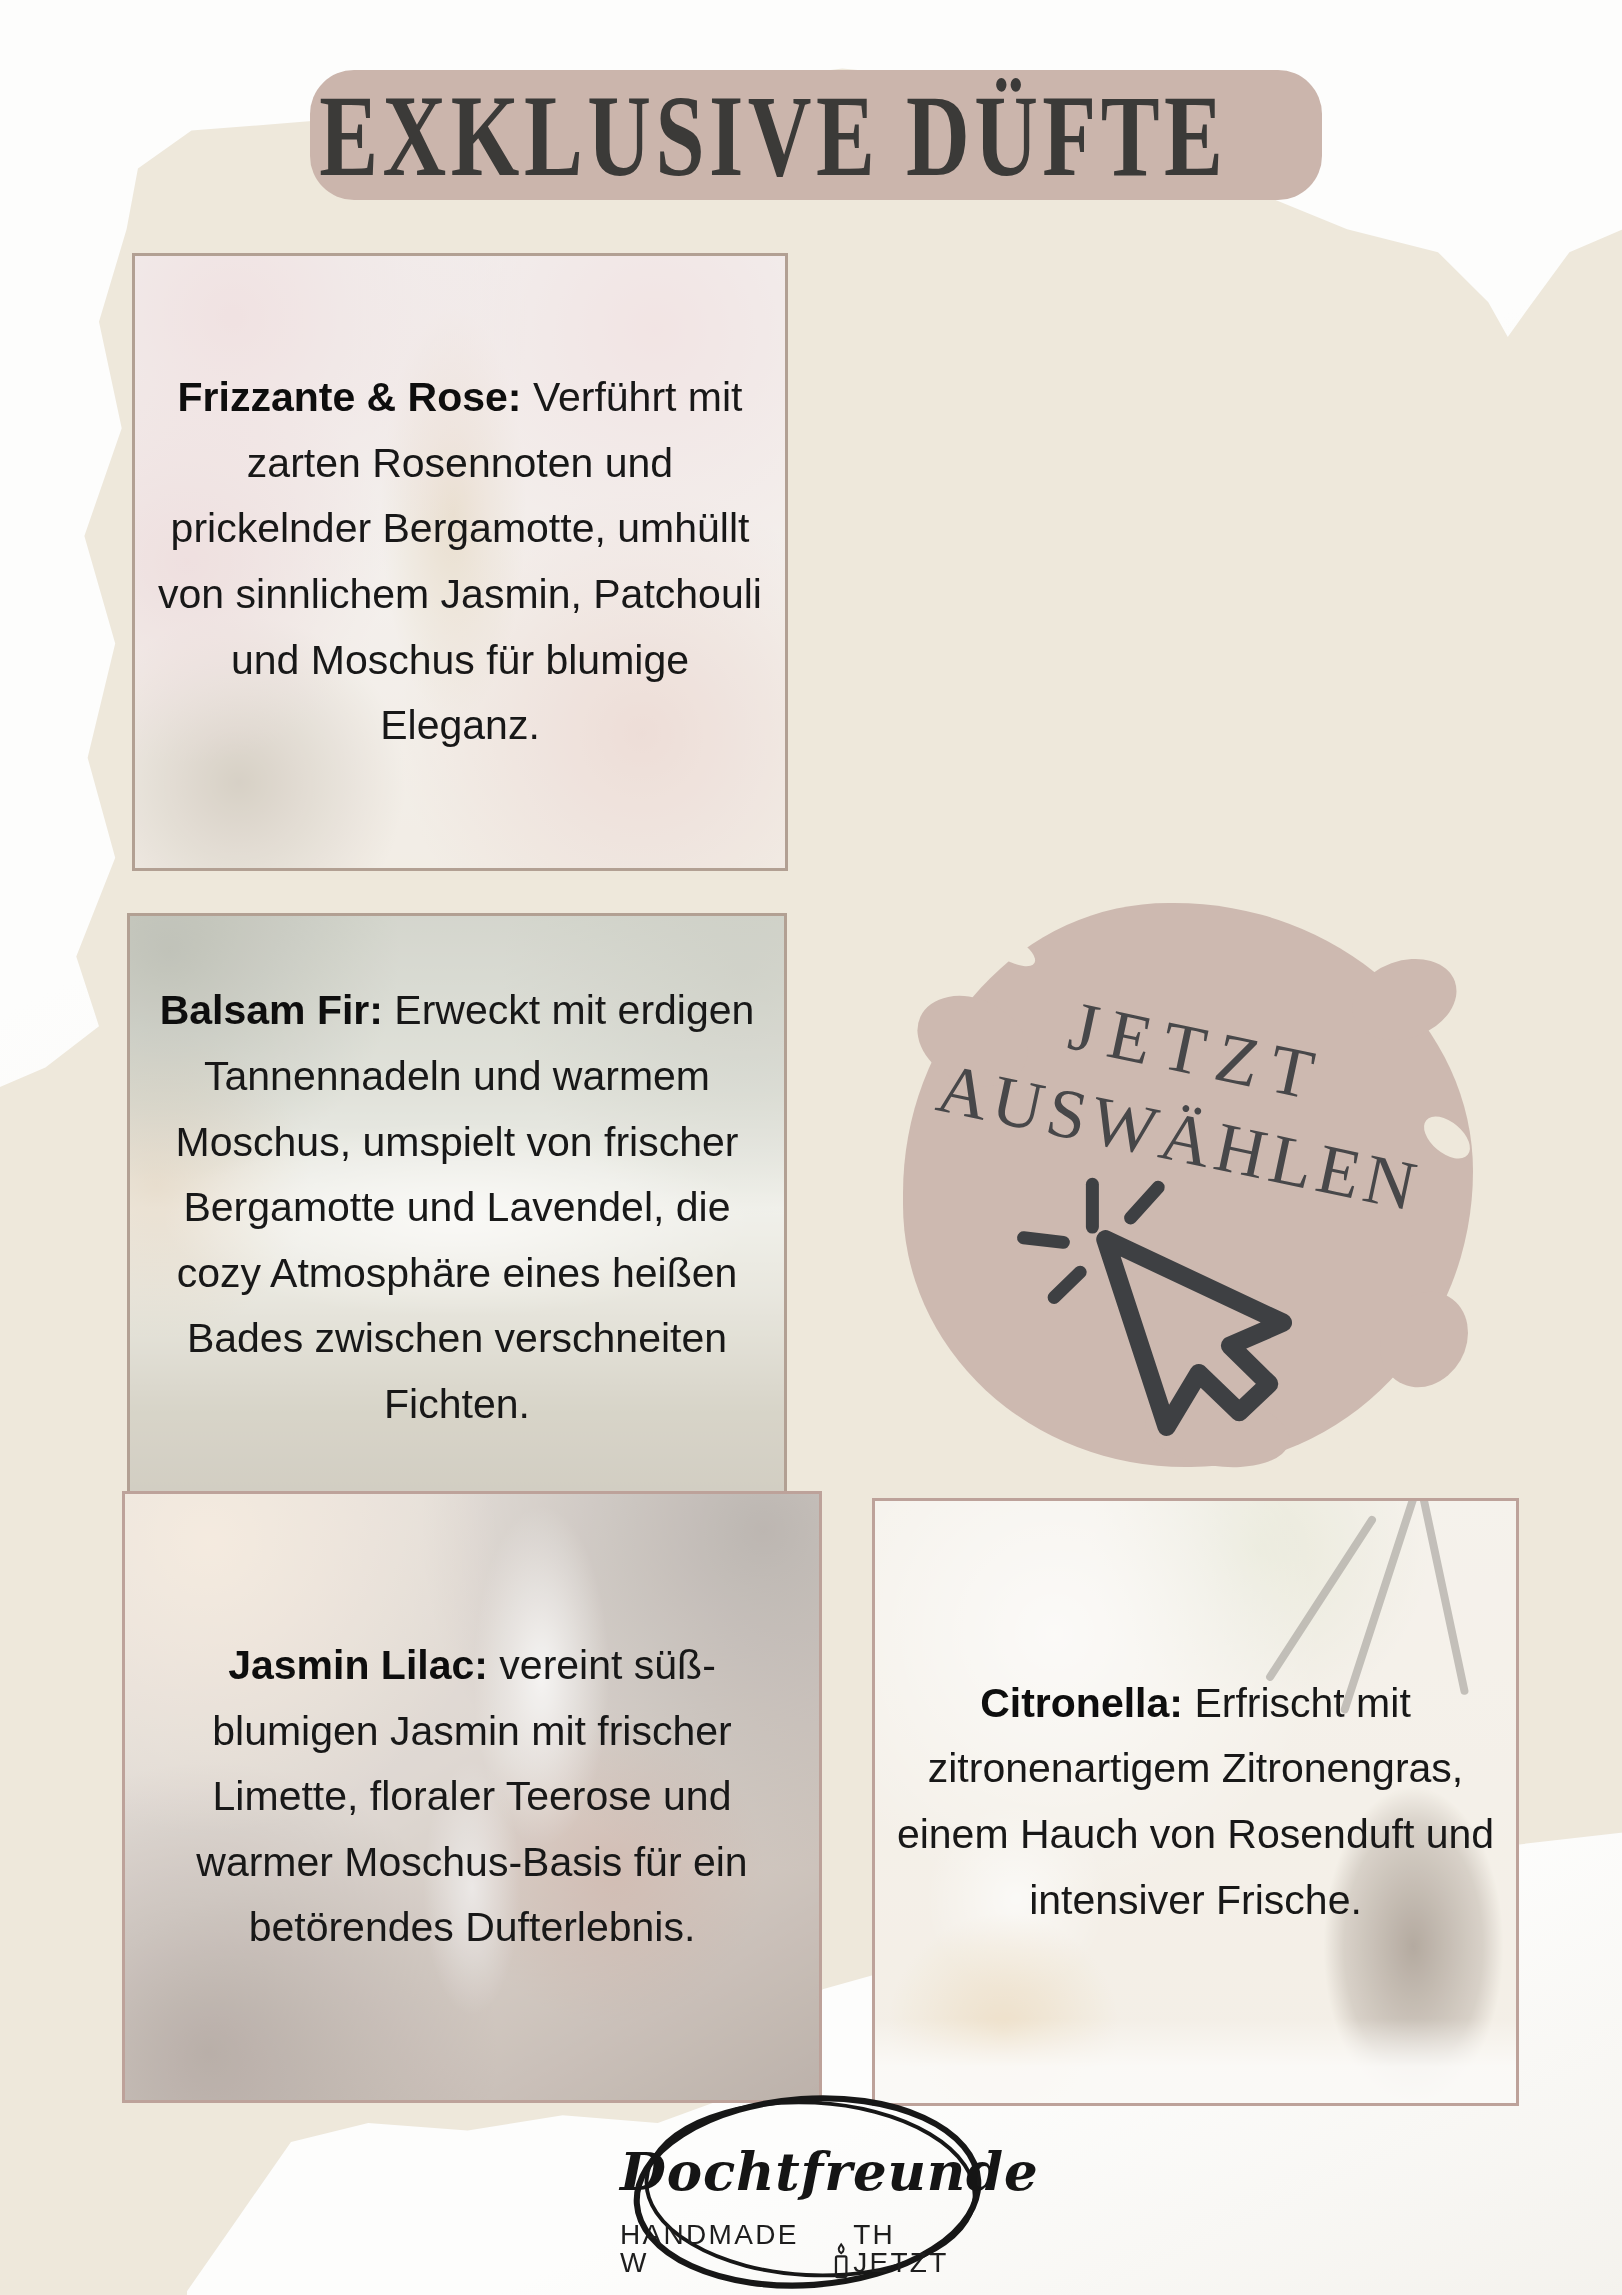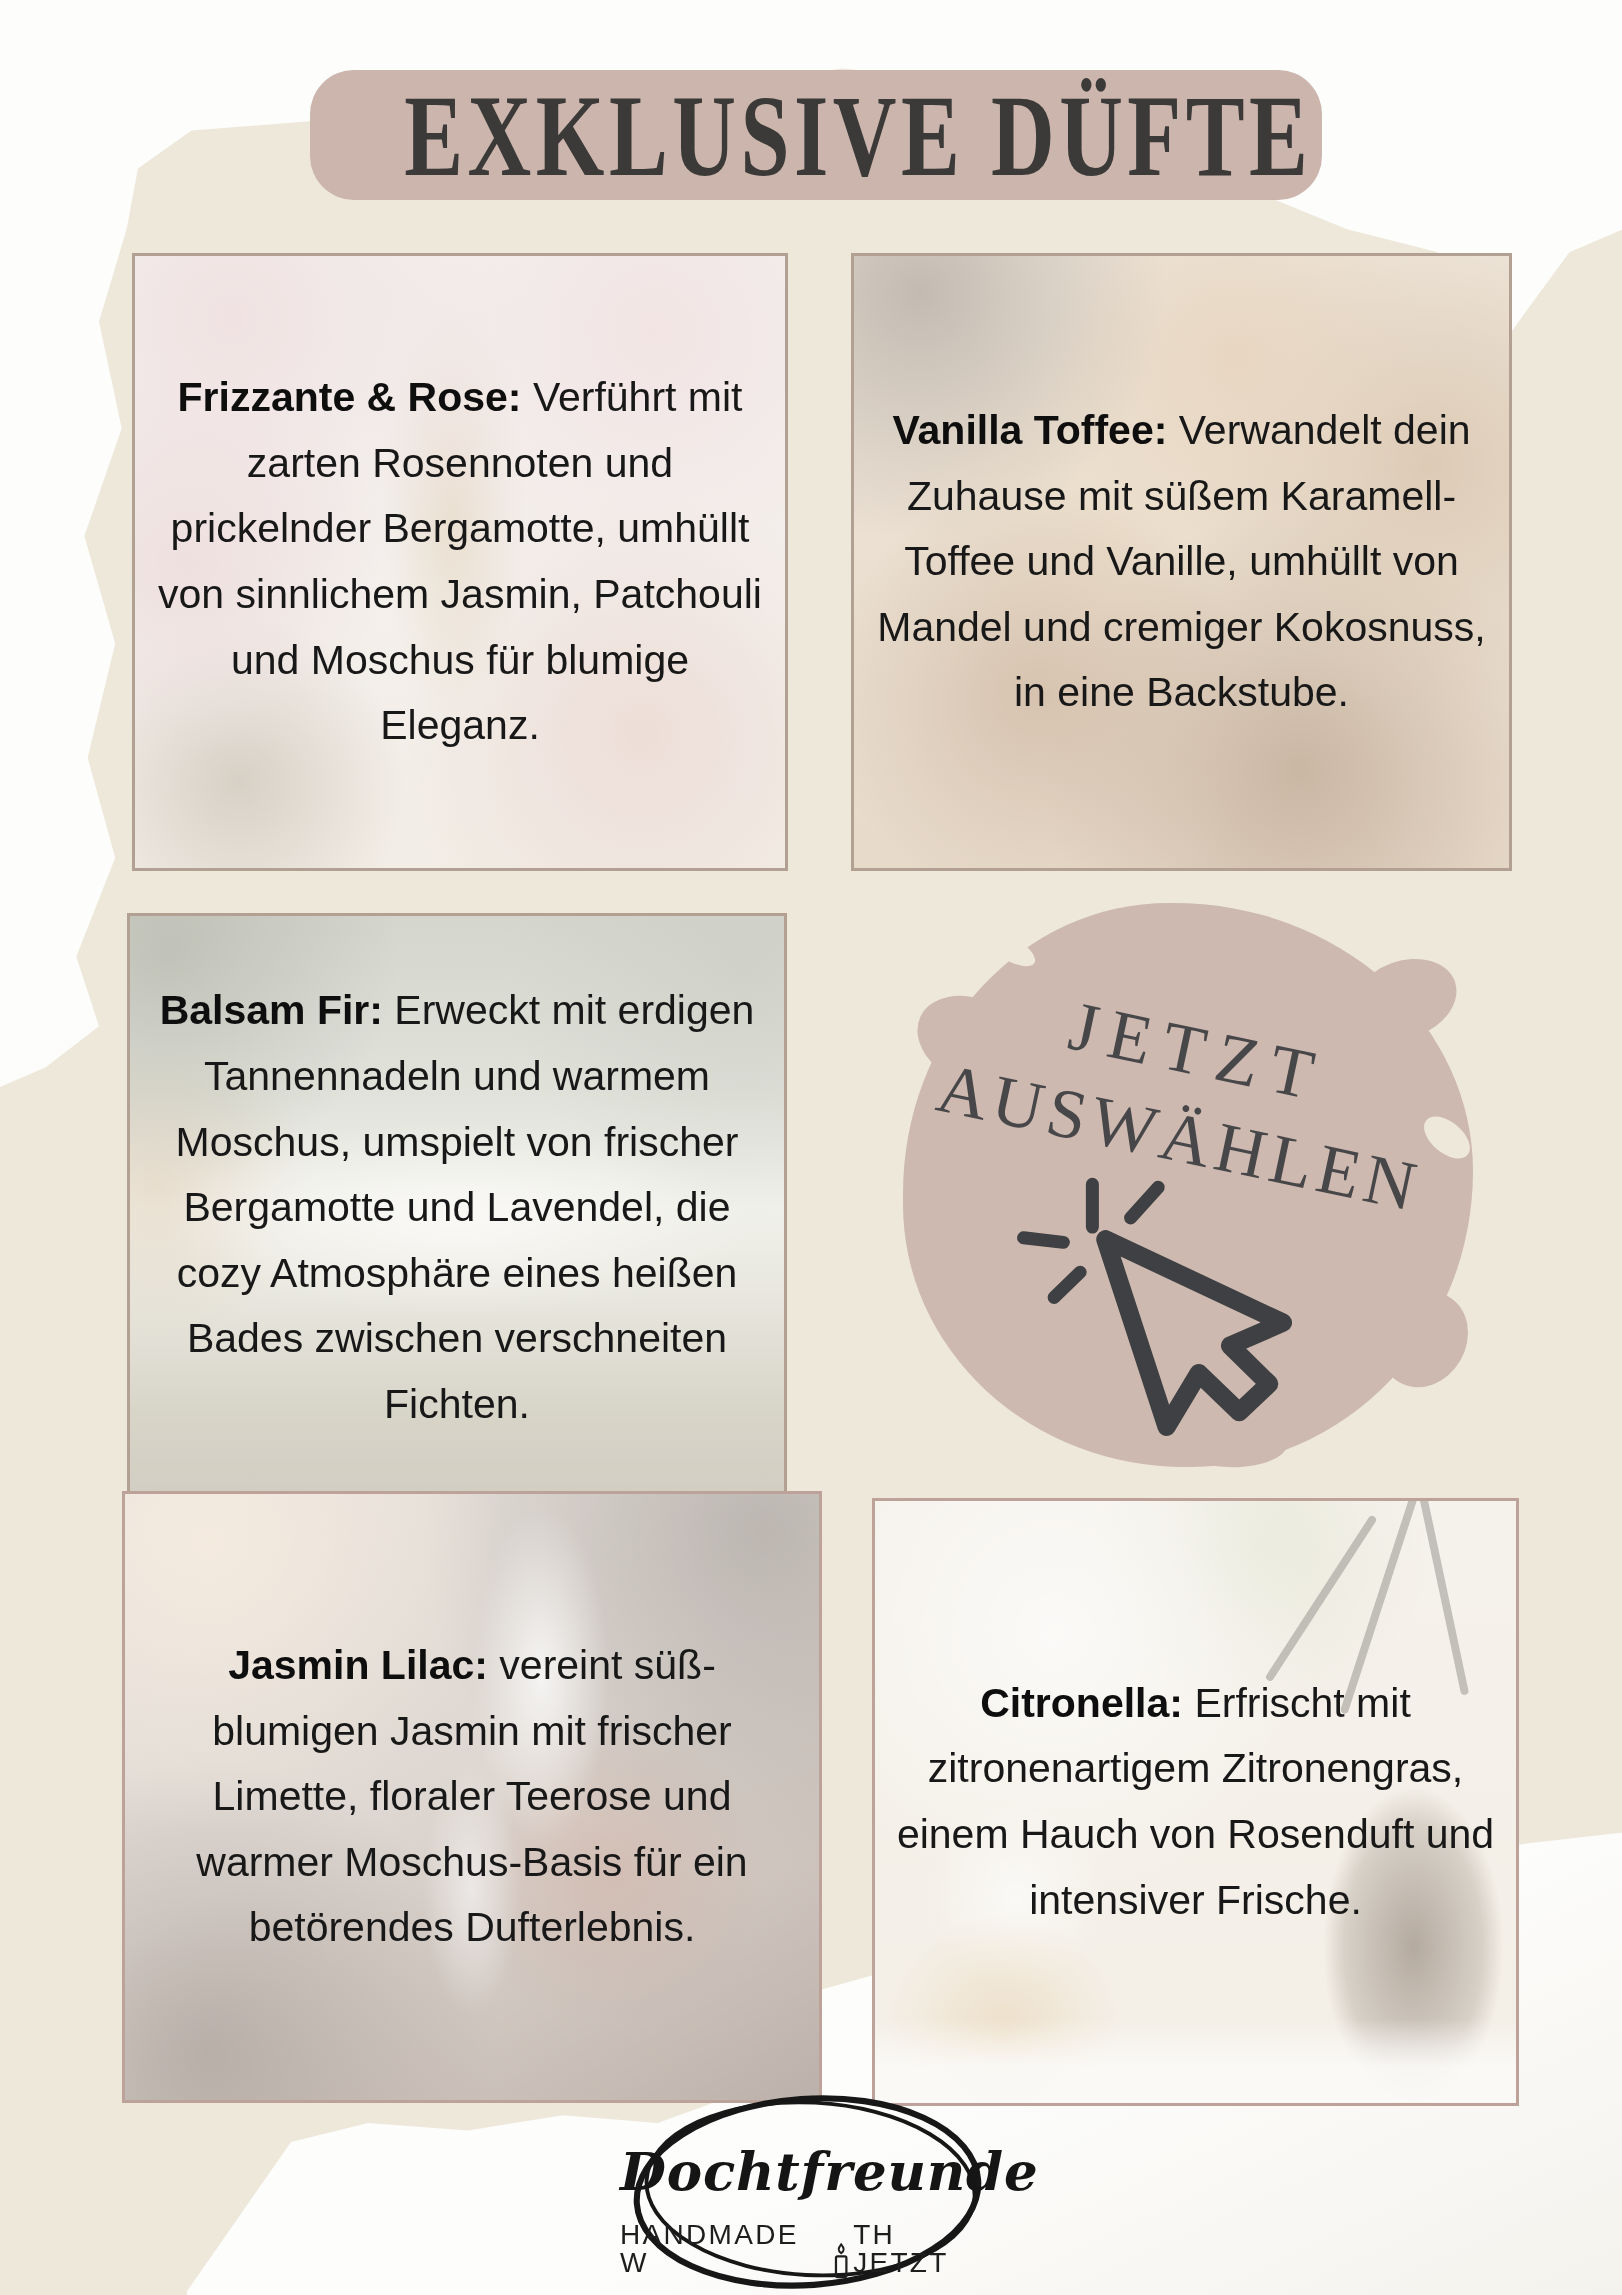--- a/index.html
+++ b/index.html
@@ -36,21 +36,21 @@
       28.6% 62.1%, 35% 63.7%, 42.8% 54.8%, 46.1% 35.5%, 52.6% 29.8%, 60.3% 24.2%,
       68% 16.9%, 75.7% 9.7%, 83.5% 13.7%, 91.2% 5.6%, 100% 2.4%, 100% 100%, 3.3% 100%);
   }
 
   
   .title-pill {
     position: absolute;
     left: 310px; top: 70px; width: 1012px; height: 130px;
     background: #CBB5AC;
     border-radius: 44px;
-    display: flex; align-items: center; justify-content: flex-end;
+    display: flex; align-items: center; justify-content: flex-start;
     z-index: 3;
   }
   .title-pill h1 {
     margin: 0;
     font-family: "Liberation Serif", serif;
     font-weight: 600;
     font-size: 90px;
     letter-spacing: 4.6px;
     color: #3B3A38;
     white-space: nowrap;
@@ -240,29 +240,20 @@
   <div class="card card-1">
     <div class="photo photo-roses"></div>
     <div class="card-text">
       <p>
         <span class="lead">Frizzante &amp; Rose:</span>
         <span>Verführt mit zarten Rosennoten und prickelnder Bergamotte, umhüllt von sinnlichem Jasmin, Patchouli und Moschus für blumige Eleganz.</span>
       </p>
     </div>
   </div>
 
-  <div class="card card-2">
-    <div class="photo photo-walnuts"></div>
-    <div class="card-text">
-      <p>
-        <span class="lead">Vanilla Toffee:</span>
-        <span>Verwandelt dein Zuhause mit süßem Karamell-Toffee und Vanille, umhüllt von Mandel und cremiger Kokosnuss, in eine Backstube.</span>
-      </p>
-    </div>
-  </div>
 
   <div class="card card-3">
     <div class="photo photo-forest"></div>
     <div class="card-text">
       <p>
         <span class="lead">Balsam Fir:</span>
         <span>Erweckt mit erdigen Tannennadeln und warmem Moschus, umspielt von frischer Bergamotte und Lavendel, die cozy Atmosphäre eines heißen Bades zwischen verschneiten Fichten.</span>
       </p>
     </div>
   </div>

